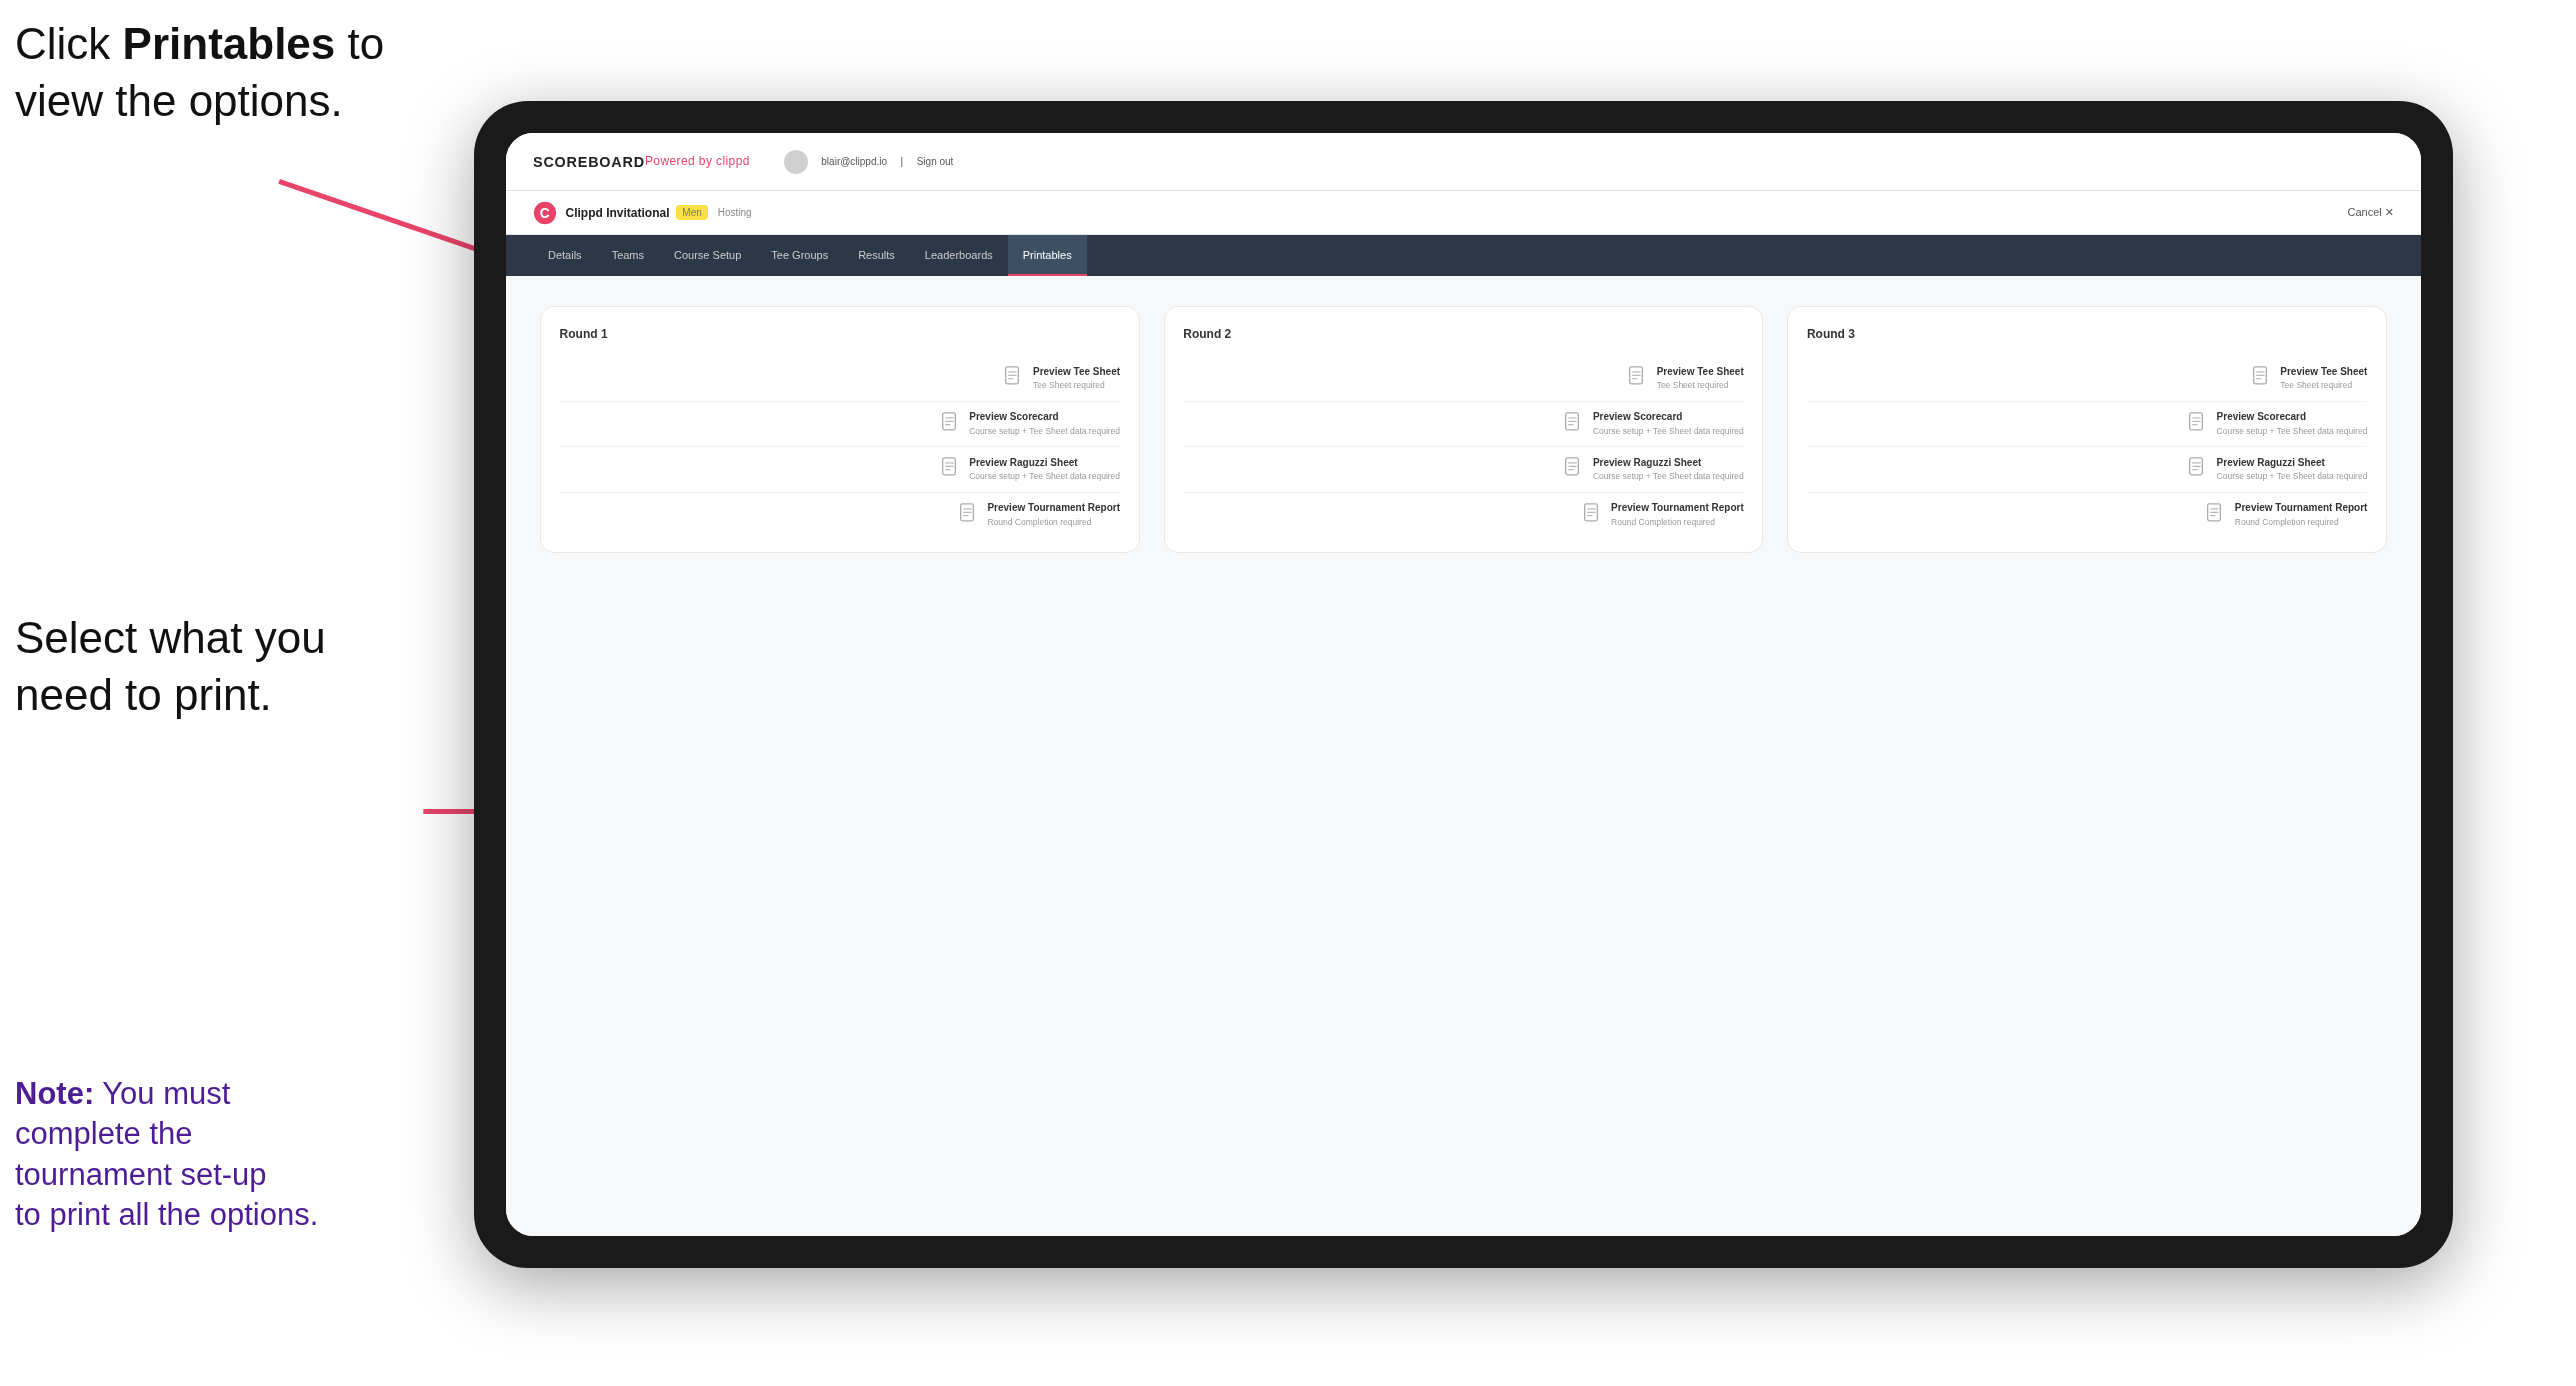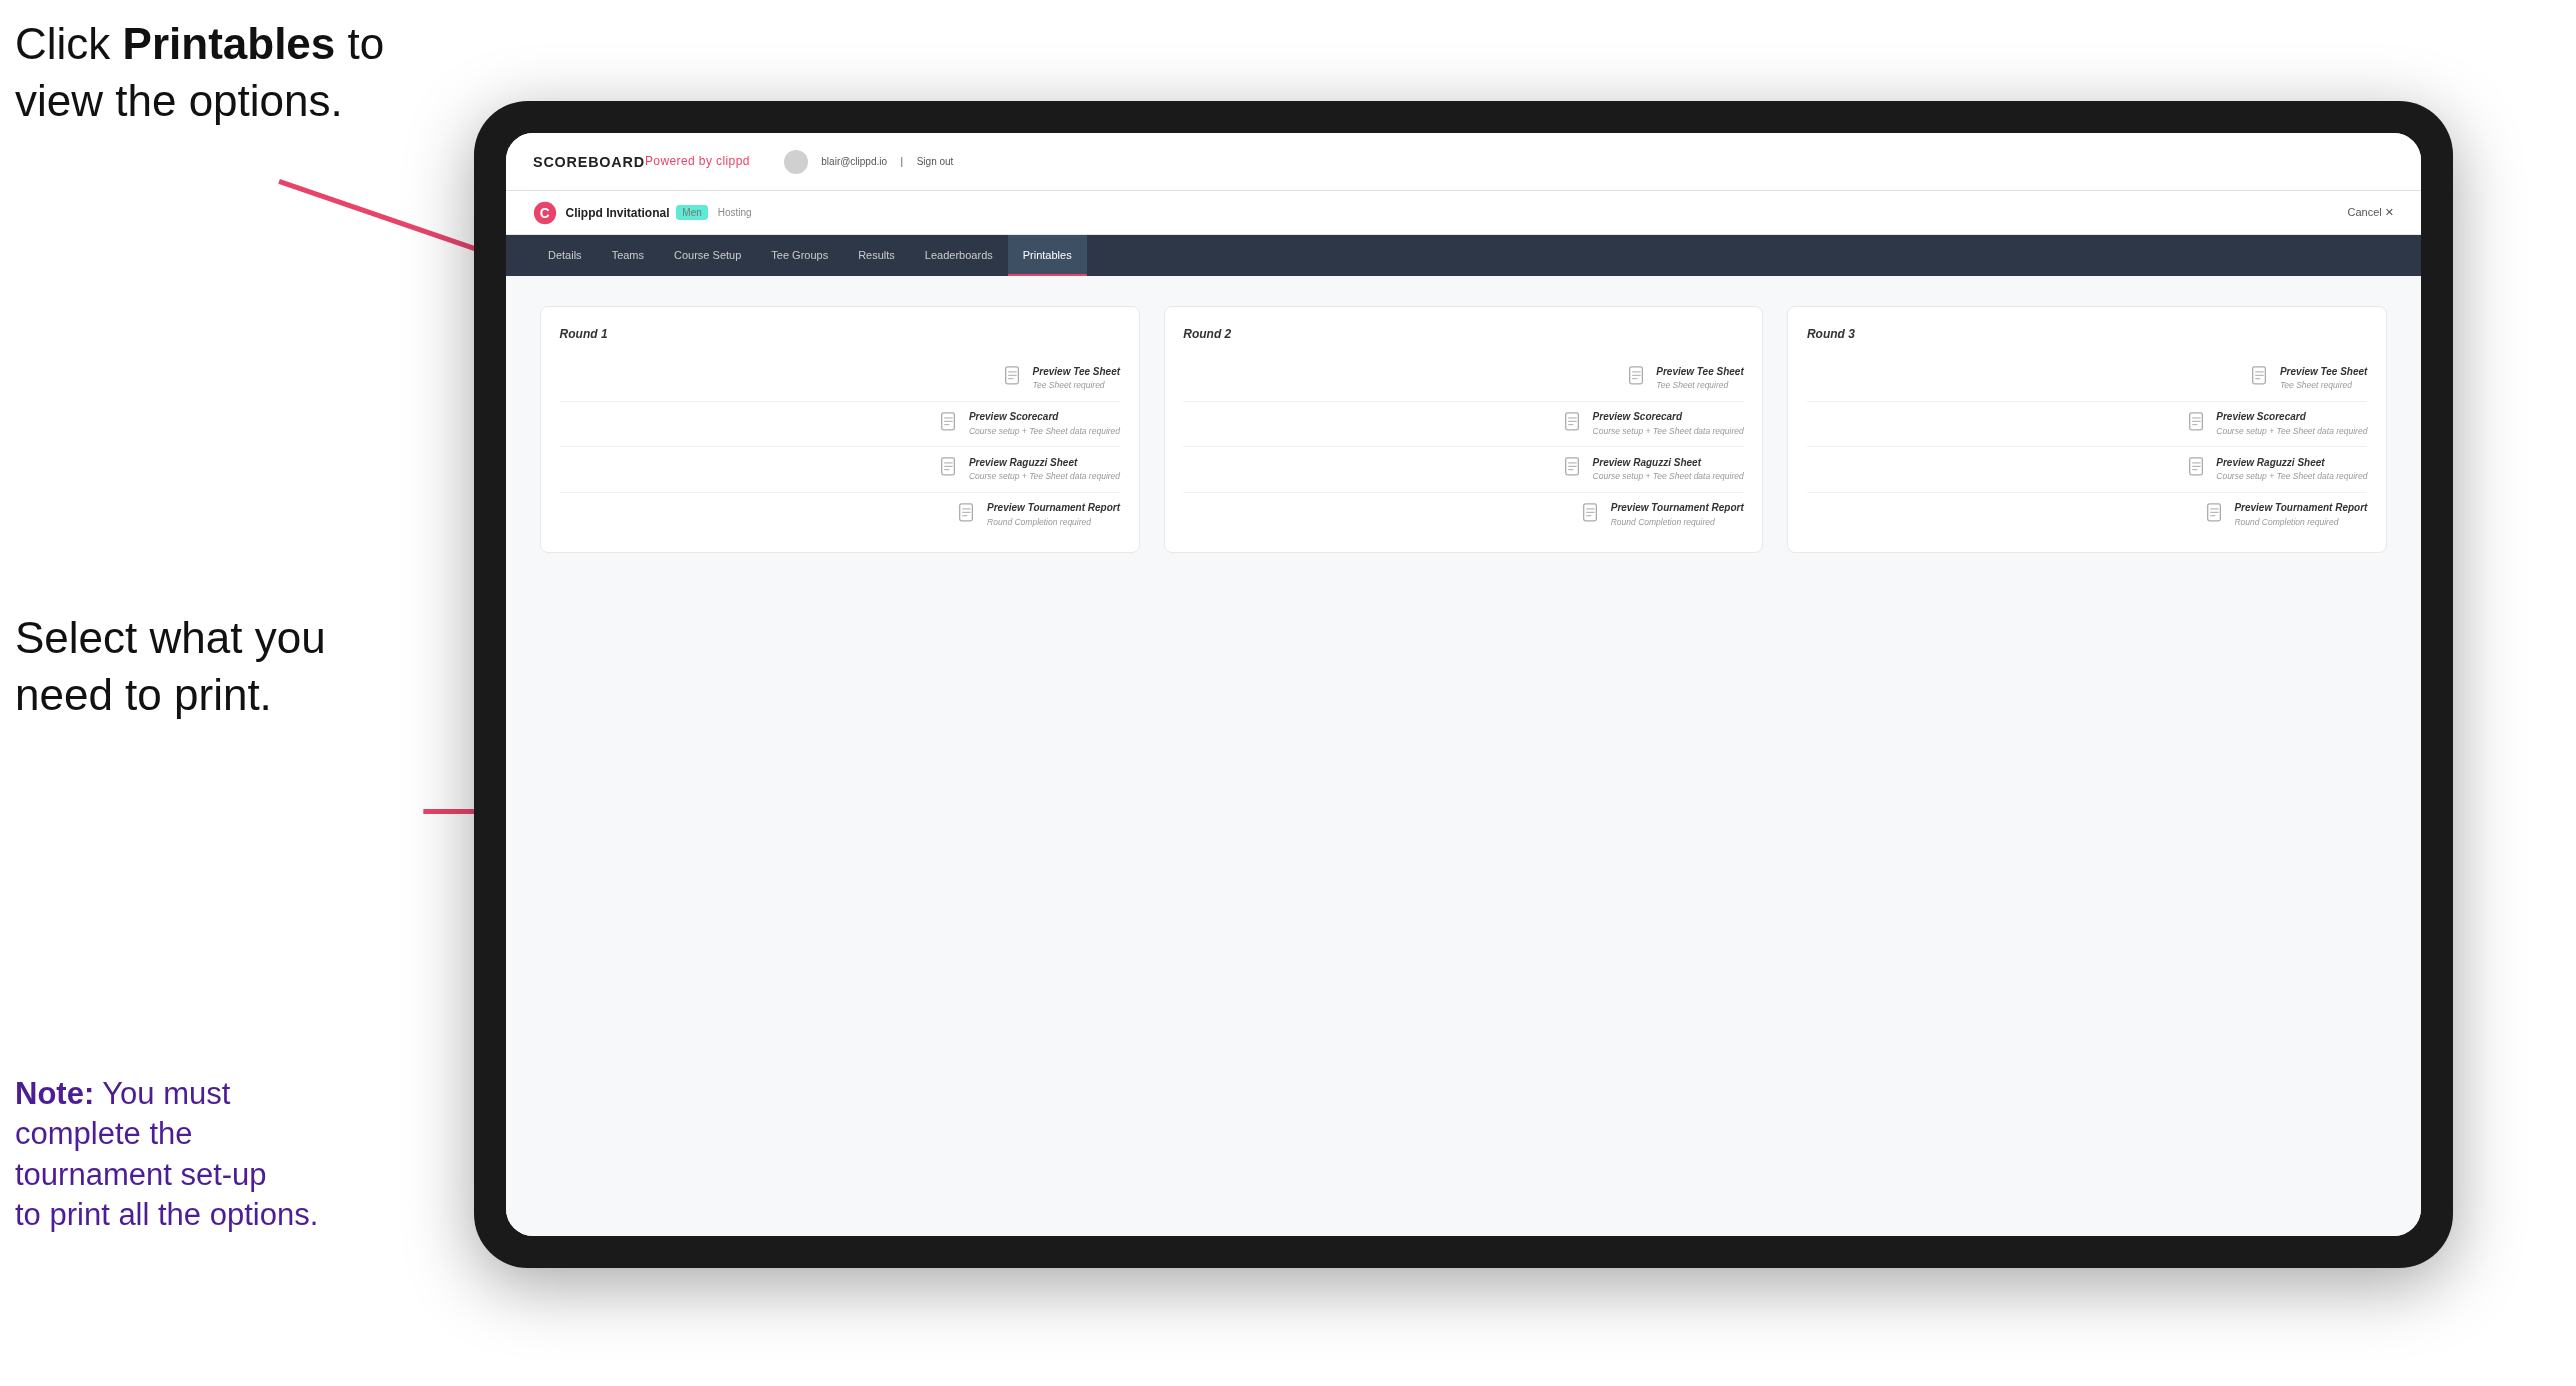--- a/index.html
+++ b/index.html
@@ -171,21 +171,21 @@
 
     .tournament-name {
       font-size: 12px;
       font-weight: 600;
       color: #222;
       margin-right: 6.8px;
     }
     .tournament-tag {
       font-size: 10px;
       color: #777;
-      background: #5eead4;
+      background: #fde047;
       border-radius: 3.4px;
       padding: 1.7px 6px;
     }
     .tournament-badge {
       font-size: 10px;
       color: #888;
       margin-left: 10px;
     }
 
     .cancel-btn {
@@ -230,24 +230,23 @@
     }
 
     .rounds-grid {
       display: grid;
       grid-template-columns: repeat(3, 1fr);
       gap: 24px;
     }
 
     .round-col {
       background: #fff;
-      border-radius: 8px;
+      border-radius: 14px;
       padding: 20px 18.6px 15px 18.6px;
       border: 0.8px solid #e8e8e8;
-      font-style: italic;
     }
 
     .round-title {
       font-size: 12px;
       font-weight: 700;
       color: #333;
       margin-bottom: 15px;
     }
 
     .print-item {

